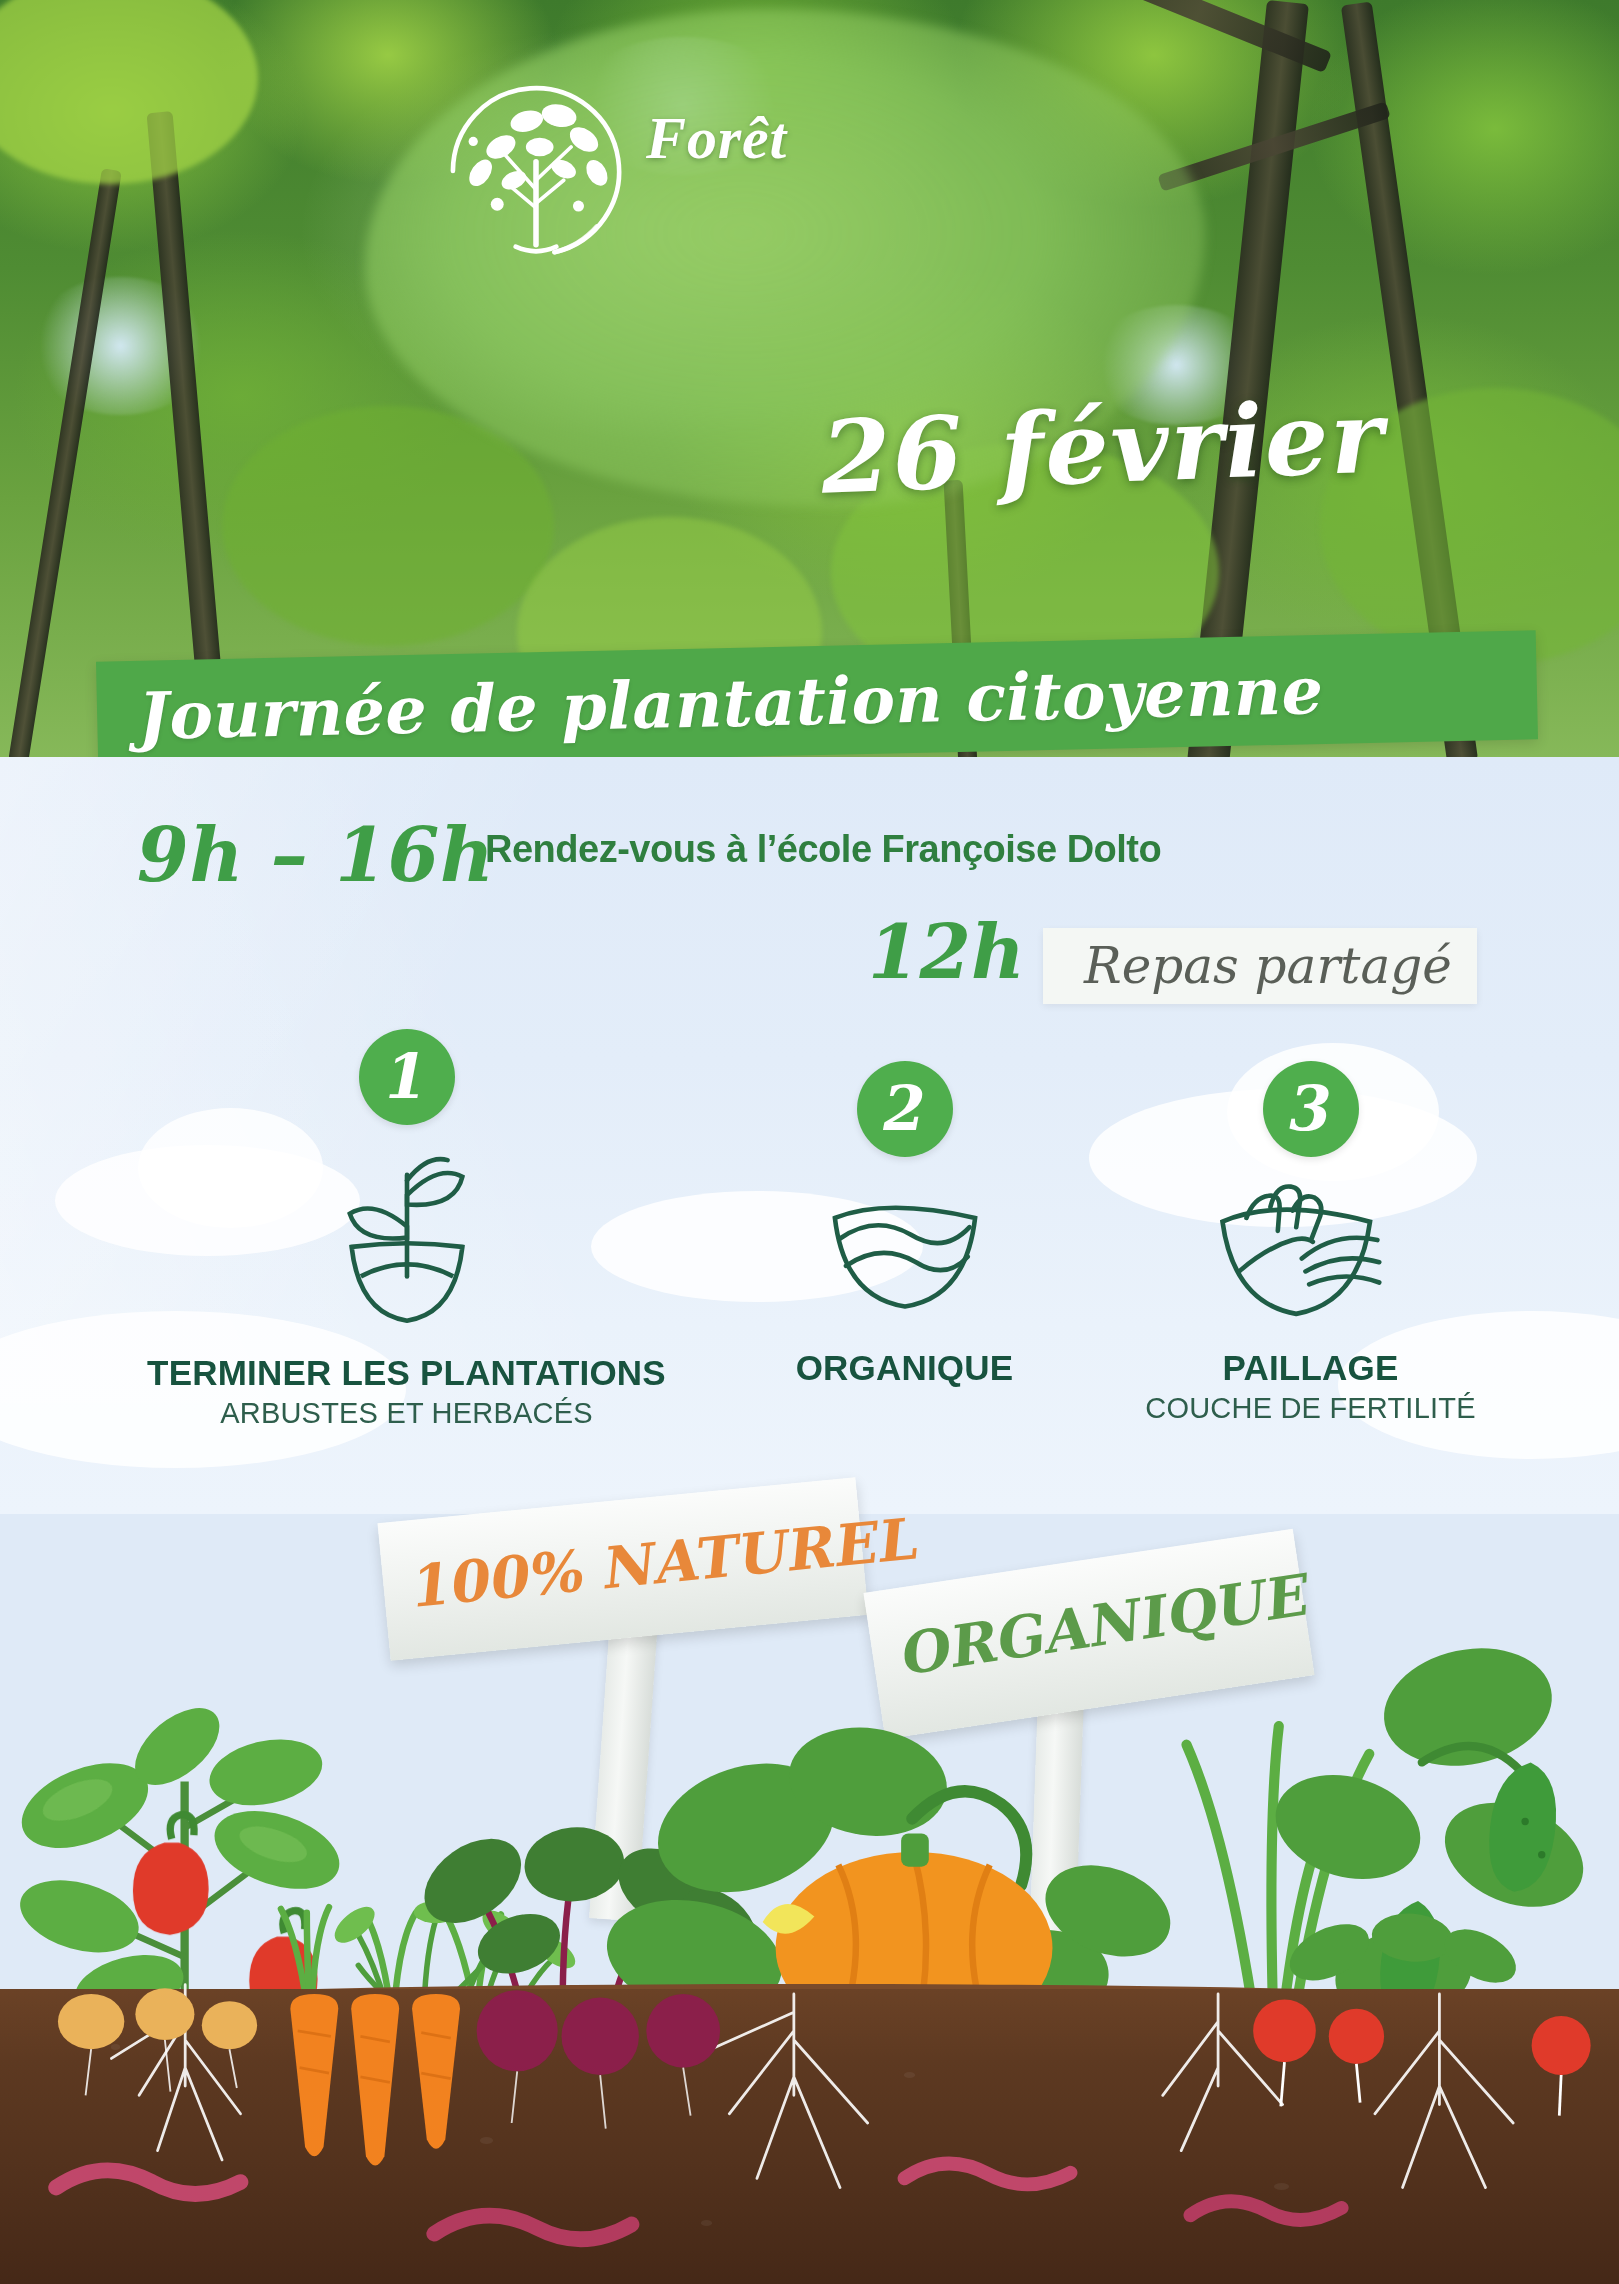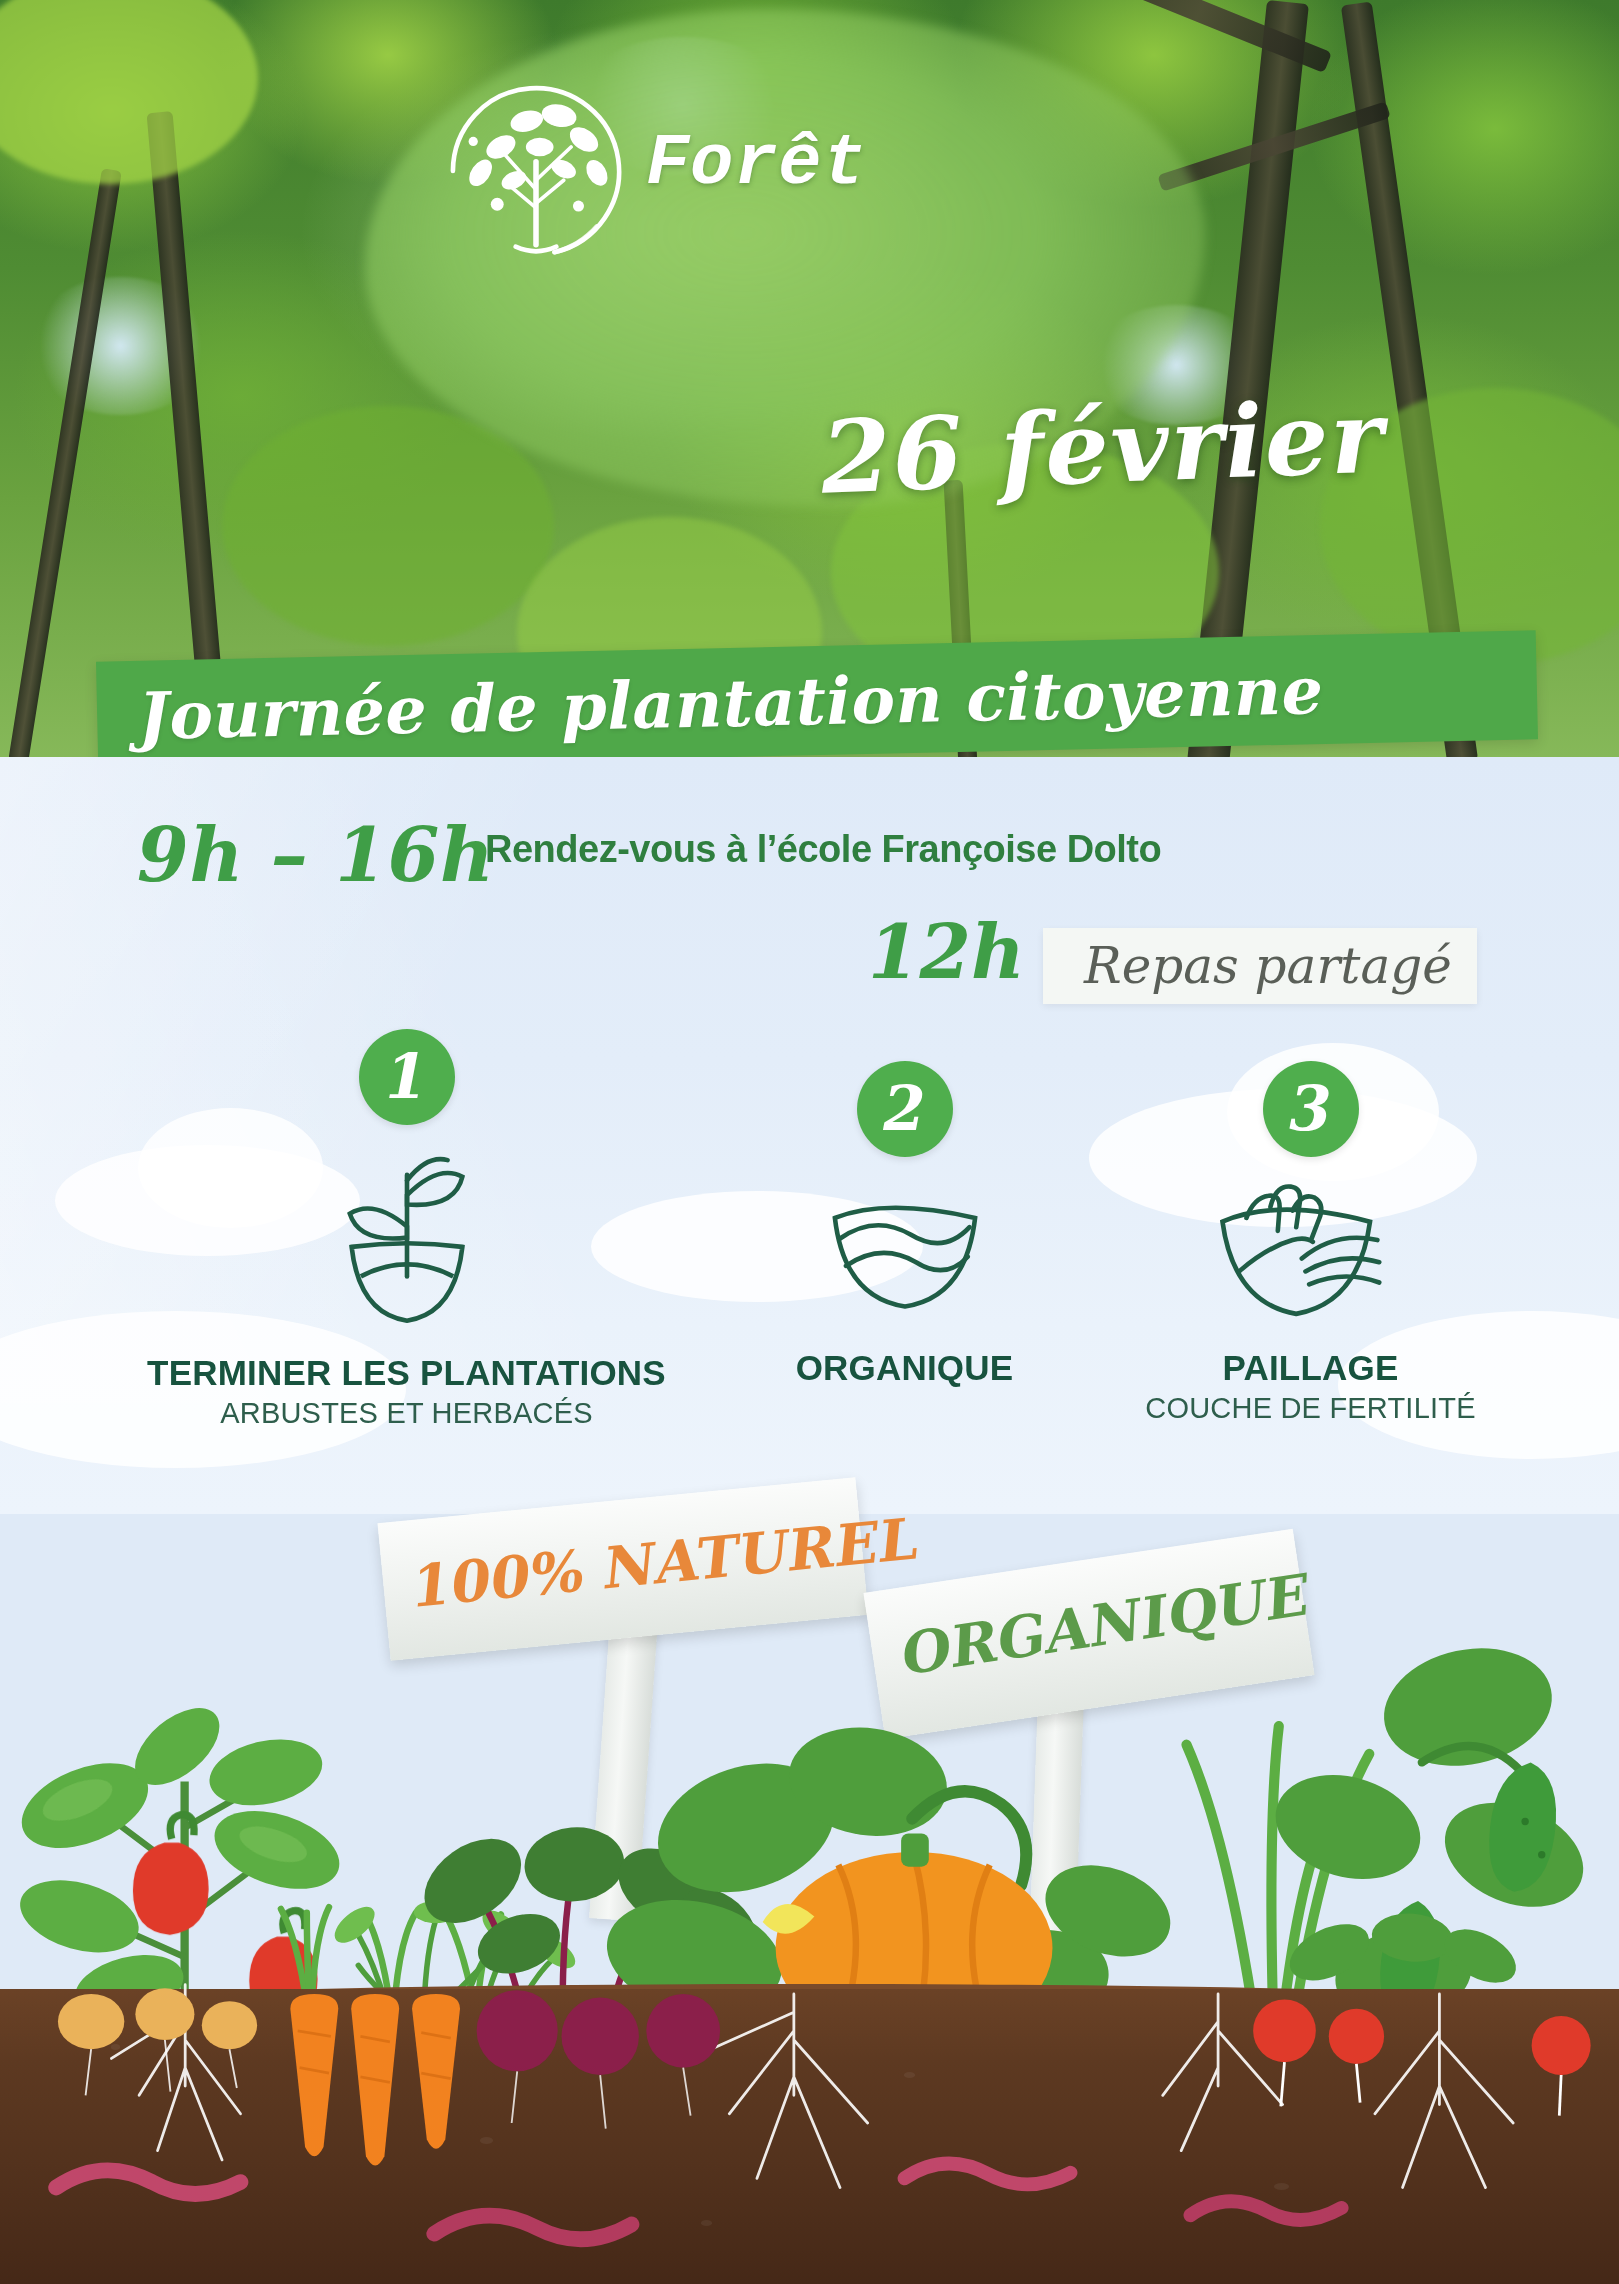--- a/index.html
+++ b/index.html
@@ -62,27 +62,27 @@
     filter: blur(5.5px);
   }
   .logo-wrap {
     position: absolute;
     left: 397px; top: 37px;
     width: 766px; height: 415px;
   }
   .logo-tree { position: absolute; left: 18.5px; top: 14px; }
   .logo-text {
     position: absolute;
-    left: 249px; top: 92px;
+    left: 249px; top: 72px;
     width: 517px;
     color: #ffffff;
-    font-family: Liberation Mono, monospace;
-    font-style: italic;
-    font-weight: bold;
-    font-size: 72px;
+    font-family: Liberation Serif, serif;
+    font-style: italic;
+    font-weight: bold;
+    font-size: 60px;
     line-height: .98;
     letter-spacing: 0.9px;
     text-shadow: 0 1.8px 5.5px rgba(30,70,20,.35);
   }
   .logo-text .l2 { display: block; margin-left: -28px; margin-top: 5.5px; }
 
   
   .date {
     position: absolute;
     left: 821px; top: 388px;

